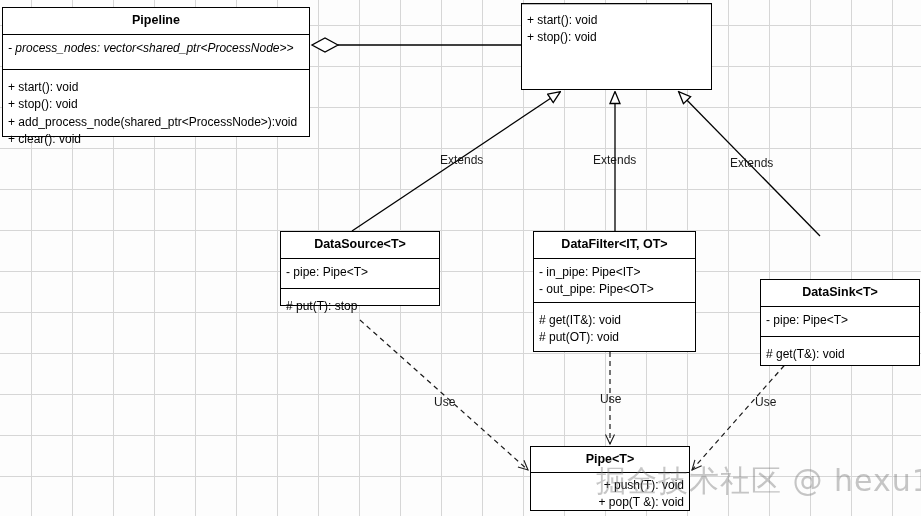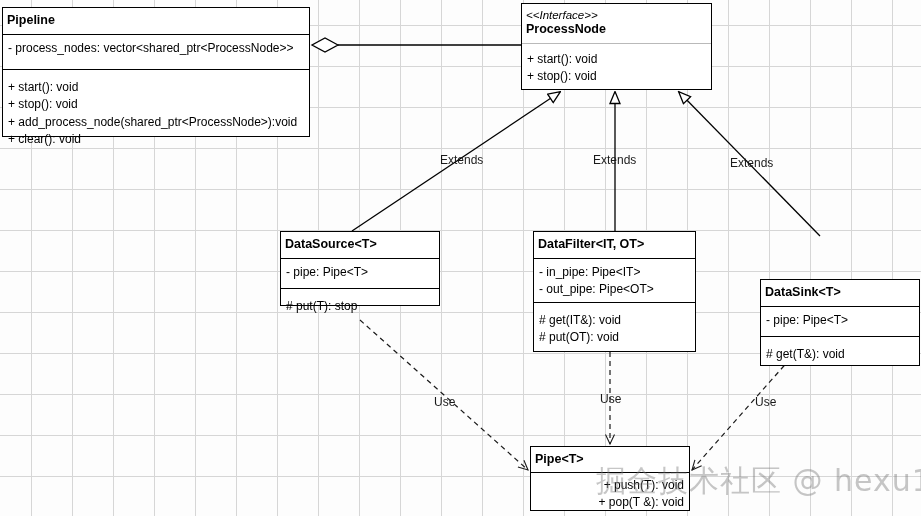--- a/index.html
+++ b/index.html
@@ -27,20 +27,21 @@
     pointer-events: none;
   }
   .uml-box {
     position: absolute;
     border: 1.4px solid #000000;
     background: #ffffff;
     box-sizing: border-box;
     z-index: 5;
   }
   .uml-head {
+    text-align: center;
     font-weight: bold;
     font-size: 12.5px;
     color: #000;
     line-height: 1.25;
     padding: 5px 4px 5px 4px;
     box-sizing: border-box;
   }
   .uml-head .stereo {
     display: block;
     font-style: italic;
@@ -115,36 +116,32 @@
   <span class="edge-label" style="left:440px; top:153px;">Extends</span>
   <span class="edge-label" style="left:593px; top:153px;">Extends</span>
   <span class="edge-label" style="left:730px; top:156px;">Extends</span>
 
   <span class="edge-label" style="left:434px; top:395px;">Use</span>
   <span class="edge-label" style="left:600px; top:392px;">Use</span>
   <span class="edge-label" style="left:755px; top:395px;">Use</span>
 
   <div class="uml-box" style="left:2px; top:7px; width:308px; height:130px;">
     <div class="uml-head" style="height:26px;">Pipeline</div>
-    <div class="uml-sec sep-strong" style="height:35px;">
+    <div class="uml-sec sep-strong" style="height:35px;font-style:italic;">
       <div>- process_nodes: vector&lt;shared_ptr&lt;ProcessNode&gt;&gt;</div>
     </div>
     <div class="uml-sec sep-strong pad-top">
       <div>+ start(): void</div>
       <div>+ stop(): void</div>
       <div>+ add_process_node(shared_ptr&lt;ProcessNode&gt;):void</div>
       <div>+ clear(): void</div>
     </div>
   </div>
 
   <div class="uml-box" style="left:521px; top:3px; width:191px; height:87px;">
-    <div class="uml-head" style="height:39px; padding-top:4px;">
-      <span class="stereo">&lt;&lt;Interface&gt;&gt;</span>
-      <span>ProcessNode</span>
-    </div>
     <div class="uml-sec sep-light" style="padding-top:7px;">
       <div>+ start(): void</div>
       <div>+ stop(): void</div>
     </div>
   </div>
 
   <div class="uml-box" style="left:280px; top:231px; width:160px; height:75px;">
     <div class="uml-head" style="height:26px;">DataSource&lt;T&gt;</div>
     <div class="uml-sec sep-strong" style="height:30px;">
       <div>- pipe: Pipe&lt;T&gt;</div>

